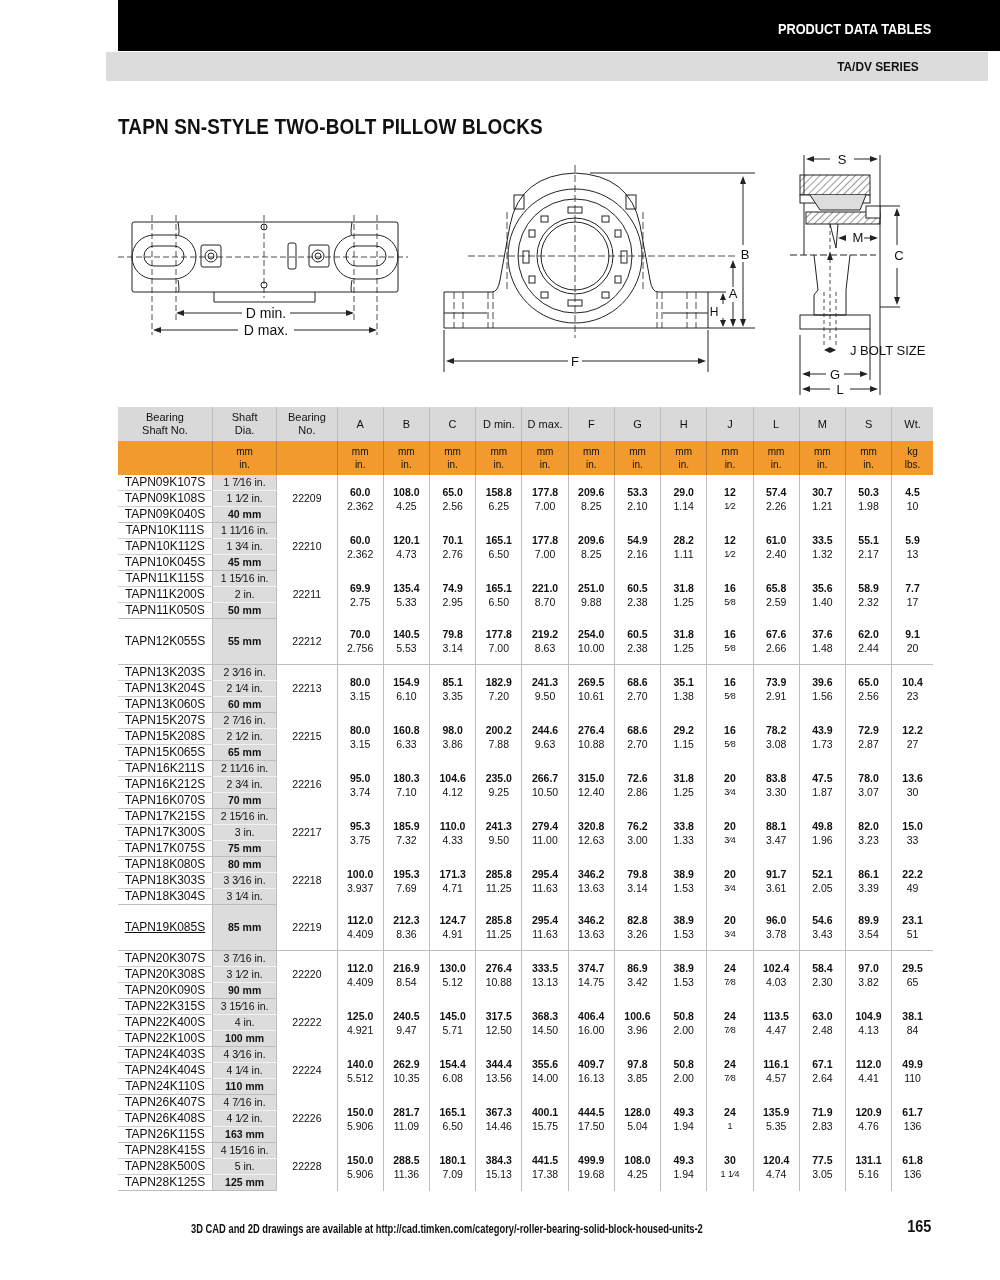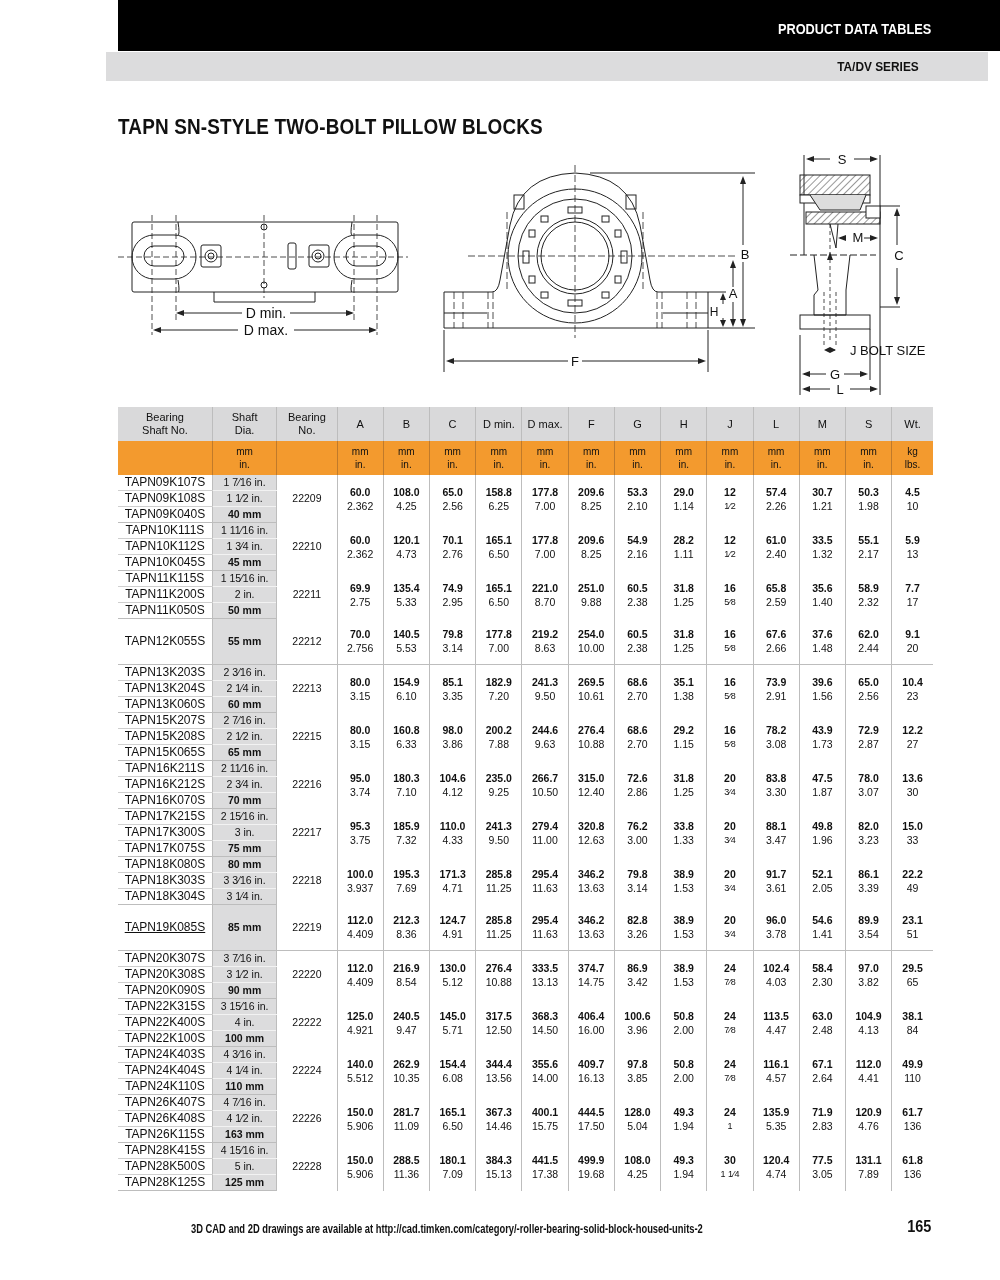--- a/index.html
+++ b/index.html
@@ -985,21 +985,21 @@
         <td class="v" rowspan="1">
           <b>20</b>
           <span class="frac">3⁄4</span>
         </td>
         <td class="v" rowspan="1">
           <b>96.0</b>
           <span>3.78</span>
         </td>
         <td class="v" rowspan="1">
           <b>54.6</b>
-          <span>1.41</span>
+          <span>3.43</span>
         </td>
         <td class="v" rowspan="1">
           <b>89.9</b>
           <span>3.54</span>
         </td>
         <td class="v" rowspan="1">
           <b>23.1</b>
           <span>51</span>
         </td>
       </tr>
@@ -1306,21 +1306,21 @@
         <td class="v" rowspan="3">
           <b>120.4</b>
           <span>4.74</span>
         </td>
         <td class="v" rowspan="3">
           <b>77.5</b>
           <span>3.05</span>
         </td>
         <td class="v" rowspan="3">
           <b>131.1</b>
-          <span>7.89</span>
+          <span>5.16</span>
         </td>
         <td class="v" rowspan="3">
           <b>61.8</b>
           <span>136</span>
         </td>
       </tr>
       <tr>
         <td class="part">TAPN28K500S</td>
         <td class="shaft">5 in.</td>
       </tr>

